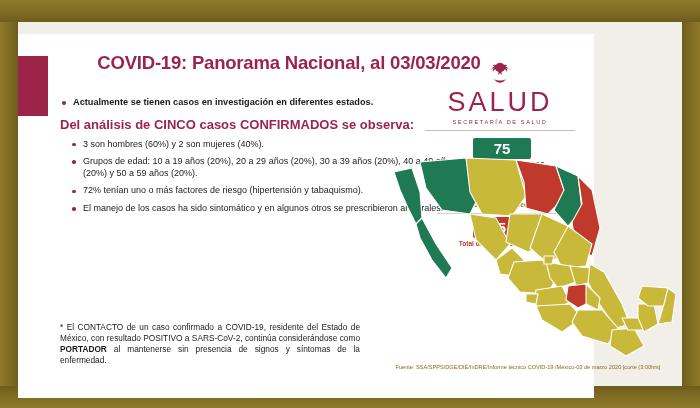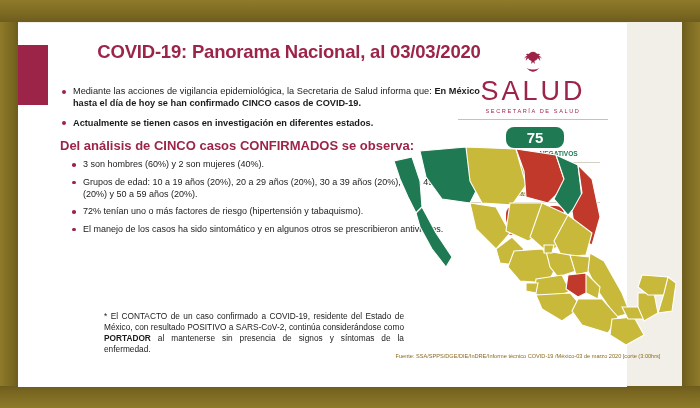--- a/index.html
+++ b/index.html
@@ -40,24 +40,23 @@
     background: linear-gradient(90deg,#8f7a2a 0%, #7d6a22 60%, #6d5c1d 100%);
   }
   .band-right {
     position: absolute;
     right: 0; top: 22px;
     width: 18px; height: 364px;
     background: linear-gradient(270deg,#8f7a2a 0%, #7d6a22 60%, #6d5c1d 100%);
   }
   .page {
     position: absolute;
-    left: 18px; top: 23px;
+    left: 18px; top: 34px;
     width: 576px; height: 364px;
     background: #ffffff;
-    padding-left: 33px;
   }
   
   .accent-bar {
     position: absolute;
     left: 0px; top: 22px;
     width: 30px; height: 60px;
     background: #9d2449;
   }
   .title {
     position: absolute;
@@ -155,36 +154,35 @@
     background: #9d2449;
   }
   .footnote {
     position: absolute;
     left: 42px; top: 288px;
     width: 300px;
     font-size: 8.3px;
     line-height: 1.34;
     color: #1b1b1b;
     text-align: justify;
-    margin-left: 44px;
   }
   
   .stats {
     position: absolute;
     right: 16px; top: 104px;
     width: 152px;
     text-align: center;
   }
   .stat {
     margin-bottom: 4px;
   }
   .stat-num {
     display: inline-block;
     min-width: 40px;
-    border-radius: 8px;
+    border-radius: 2px;
     color: #ffffff;
     font-weight: bold;
     font-size: 15px;
     padding: 2px 9px;
     line-height: 1.15;
   }
   .stat-label {
     font-size: 6.6px;
     line-height: 1.25;
     margin-top: 2px;
@@ -234,21 +232,20 @@
           <path d="M24 48c0 2 3 4 8 4s8-2 8-4c-3 1-5 1.5-8 1.5S27 49 24 48z"></path>
         </g>
       </svg>
       <div class="salud-word">SALUD</div>
       <div class="salud-sub">SECRETARÍA DE SALUD</div>
       <div class="logo-rule"></div>
     </div>
 
     <div class="body-col">
       <ul class="lvl1">
-        <li><span>Mediante las acciones de vigilancia epidemiológica, la Secretaria de Salud informa que: </span><span class="b">En México hasta el día de hoy se han confirmado CINCO casos de COVID-19.</span></li>
         <li><span class="b">Actualmente se tienen casos en investigación en diferentes estados.</span></li>
       </ul>
 
       <div class="hdr-section">Del análisis de CINCO casos CONFIRMADOS se observa:</div>
 
       <ul class="lvl2">
         <li>3 son hombres (60%) y 2 son mujeres (40%).</li>
         <li>Grupos de edad: 10 a 19 años (20%), 20 a 29 años (20%), 30 a 39 años (20%), 40 a 49 años (20%) y 50 a 59 años (20%).</li>
         <li>72% tenían uno o más factores de riesgo (hipertensión y tabaquismo).</li>
         <li>El manejo de los casos ha sido sintomático y en algunos otros se prescribieron antivirales.</li>

